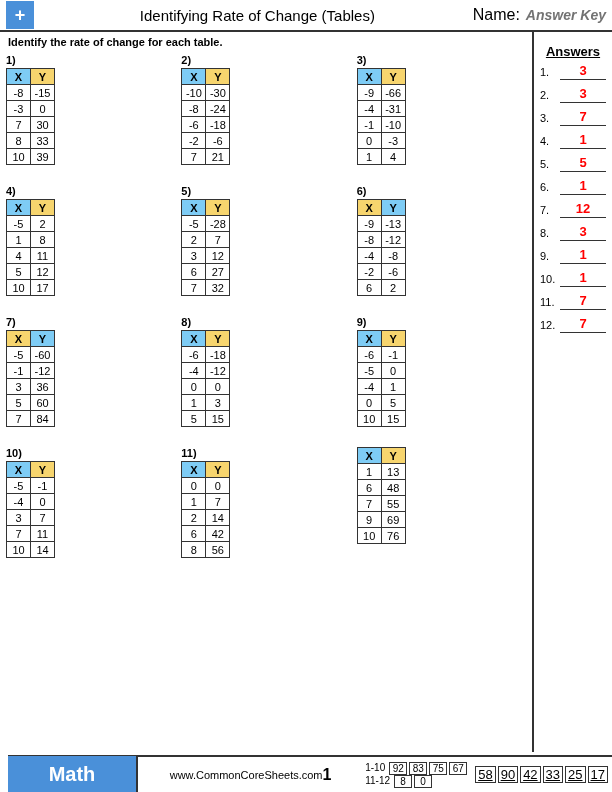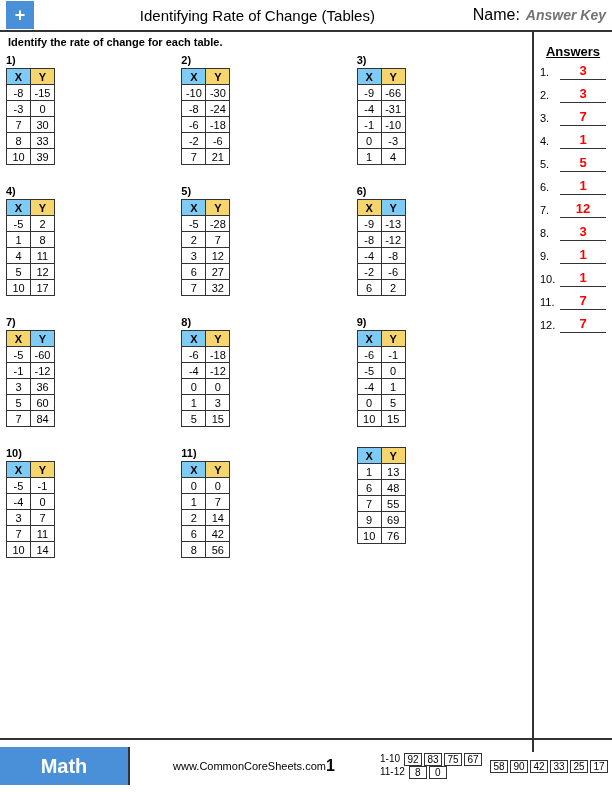--- a/index.html
+++ b/index.html
@@ -135,24 +135,24 @@
       display: grid;
       grid-template-columns: repeat(3, 1fr);
       gap: 4px 8px;
       margin-bottom: 12px;
     }
 
     
     .footer {
       position: absolute;
       bottom: 0;
-      left: 0;
+      left: 8px;
       right: 0;
       border-top: 2px solid #333;
-      height: 54px;
+      height: 37px;
       display: flex;
       align-items: center;
     }
     .footer-math {
       width: 130px;
       height: 38px;
       background: #4a90d9;
       display: flex;
       align-items: center;
       justify-content: center;
@@ -657,21 +657,21 @@
       <span class="stat-box">83</span>
       <span class="stat-box">75</span>
       <span class="stat-box">67</span>
     </div>
     <div class="stat-row">
       <span class="stat-label">11-12</span>
       <span class="stat-box">8</span>
       <span class="stat-box">0</span>
     </div>
   </div>
-  <div style="font-size:10px;padding:0 4px;display:flex;flex-direction:column;gap:1px;">
+  <div style="font-size:13px;padding:0 4px;display:flex;flex-direction:column;gap:1px;text-decoration:underline;">
     <div class="stat-row">
       <span class="stat-box">58</span>
       <span class="stat-box">90</span>
       <span class="stat-box">42</span>
       <span class="stat-box">33</span>
       <span class="stat-box">25</span>
       <span class="stat-box">17</span>
     </div>
   </div>
 </div>

